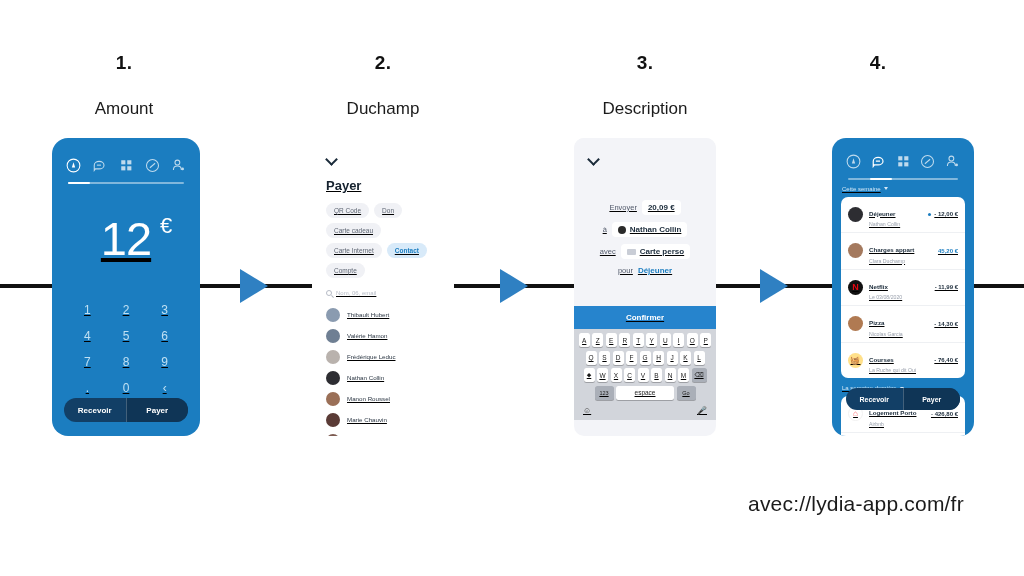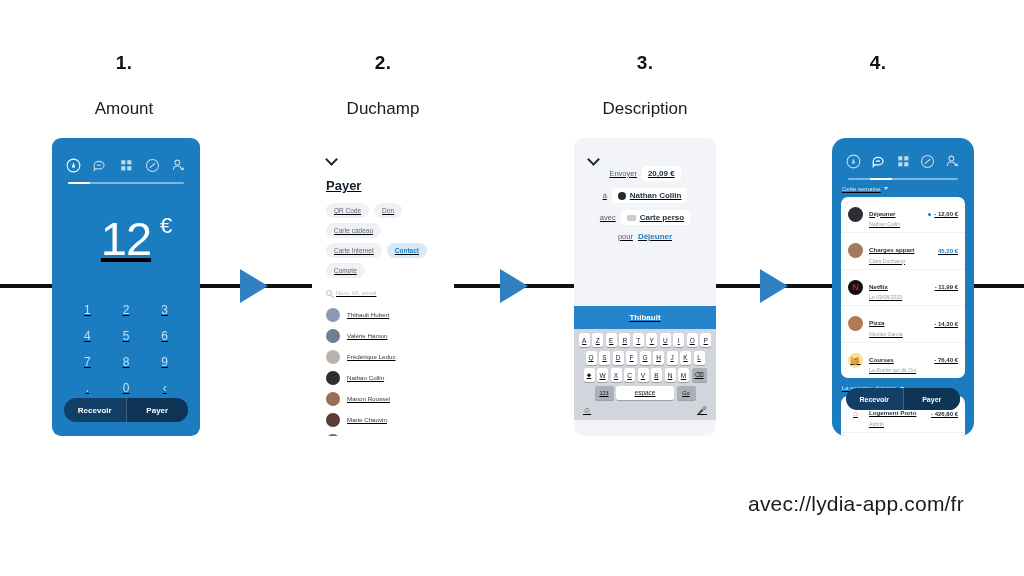--- a/index.html
+++ b/index.html
@@ -18,21 +18,21 @@
   .col-label { font-size: 17px; color: #1b1b1b; margin-top: 25px; font-weight: 400; }
 
   
   .flow-line { position: absolute; left: 0; top: 284px; width: 1024px; height: 4px; background: #111; }
   .arrow { position: absolute; top: 269px; width: 0; height: 0;
            border-top: 17px solid transparent; border-bottom: 17px solid transparent;
            border-left: 28px solid #2f80c2; }
 
   
   .phone { position: absolute; overflow: hidden; text-decoration: underline; }
-  .phone.p1 { left: 52px; top: 138px; width: 148px; height: 298px; border-radius: 9px; background: #1b7dc0; }
+  .phone.p1 { left: 52px; top: 138px; width: 148px; height: 298px; border-radius: 16px; background: #1b7dc0; }
   .phone.p2 { left: 312px; top: 138px; width: 142px; height: 298px; border-radius: 14px; background: #ffffff; }
   .phone.p3 { left: 574px; top: 138px; width: 142px; height: 298px; border-radius: 10px; background: #f3f4f8; }
   .phone.p4 { left: 832px; top: 138px; width: 142px; height: 298px; border-radius: 14px; background: #1b7dc0; }
 
   
   .navbar { display: flex; justify-content: space-between; align-items: center;
             padding: 0 14px; height: 26px; margin-top: 14px; }
   .nav-ico { width: 15px; height: 15px; opacity: .72; position: relative; }
   .nav-ico.active { opacity: 1; }
   .nav-underline { height: 1.5px; background: rgba(255,255,255,.45); margin: 4px 16px 0 16px; border-radius: 2px; position: relative;}
@@ -68,21 +68,21 @@
   .srch .mg { width: 6px; height: 6px; border: 1px solid #b7bcc6; border-radius: 50%; position: relative; }
   .srch .mg::after { content:""; position: absolute; right: -3px; bottom: -2px; width: 3px; height: 1px;
                      background: #b7bcc6; transform: rotate(45deg); }
   .contacts { margin-top: 8px; }
   .contact { display: flex; align-items: center; gap: 7px; height: 21px; }
   .avatar { width: 14px; height: 14px; border-radius: 50%; flex: 0 0 14px; }
   .cname { font-size: 6.2px; color: #2a3542; }
 
   
   .p3-top { background: #f3f4f8; padding: 16px 14px 0 14px; height: 168px; position: relative; }
-  .sent { text-align: center; }
+  .sent { text-align: center; margin-top: 34px; }
   .sline { display: flex; align-items: center; justify-content: center; gap: 5px; margin-bottom: 7px; }
   .slabel { font-size: 7.5px; color: #51596a; }
   .sbox { background: #fff; border-radius: 4px; padding: 3px 6px; font-size: 8px;
           font-weight: bold; color: #1b2b3a; display: flex; align-items: center; gap: 4px; }
   .sbox .dotav { width: 8px; height: 8px; border-radius: 50%; background: #2a2a2a; }
   .sbox .cardico { width: 9px; height: 6px; border-radius: 1px; background: #c9cdd6; }
   .sblue { color: #1b7dc0; font-weight: bold; font-size: 8px; }
   .confirm { background: #2684cd; color: #fff; text-align: center; font-size: 8px;
              font-weight: bold; padding: 7px 0; }
   .kbd { background: #d2d5db; padding: 4px 3px 3px 3px; }
@@ -293,21 +293,21 @@
               <span>Carte perso</span>
             </span>
         </div>
         <div class="sline">
           <span class="slabel">pour</span>
           <span class="sblue">Déjeuner</span>
         </div>
       </div>
     </div>
 
-    <div class="confirm">Thibault</div>
+    <div class="confirm">Confirmer</div>
 
     <div class="kbd">
       <div class="krow">
         <span class="k">A</span>
         <span class="k">Z</span>
         <span class="k">E</span>
         <span class="k">R</span>
         <span class="k">T</span>
         <span class="k">Y</span>
         <span class="k">U</span>

